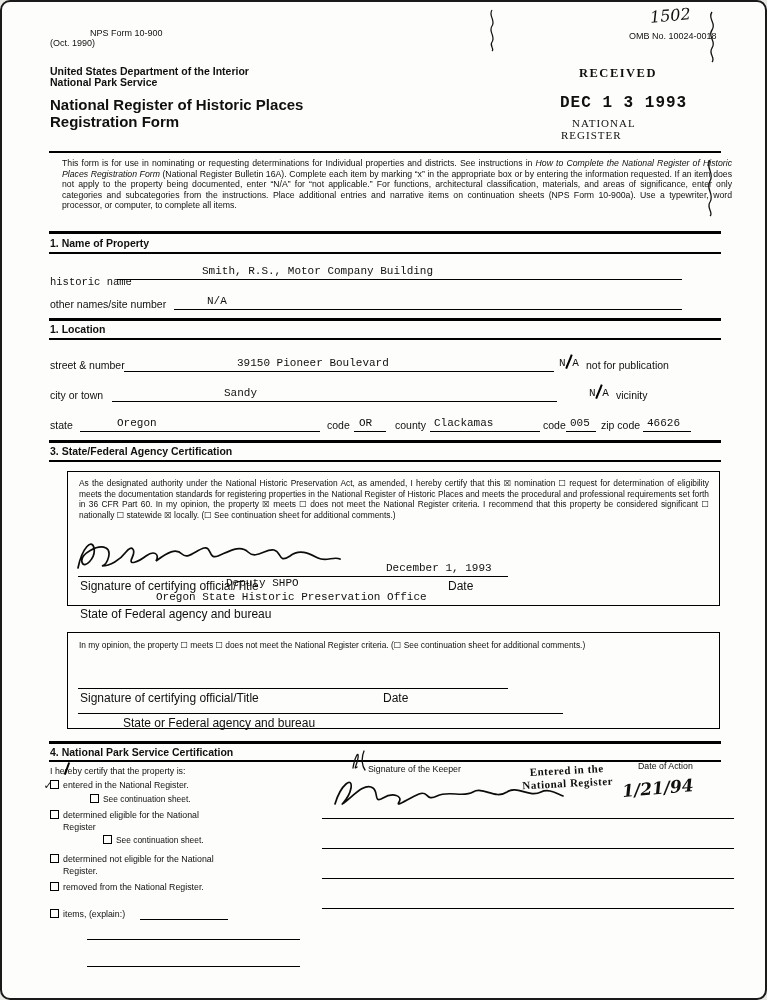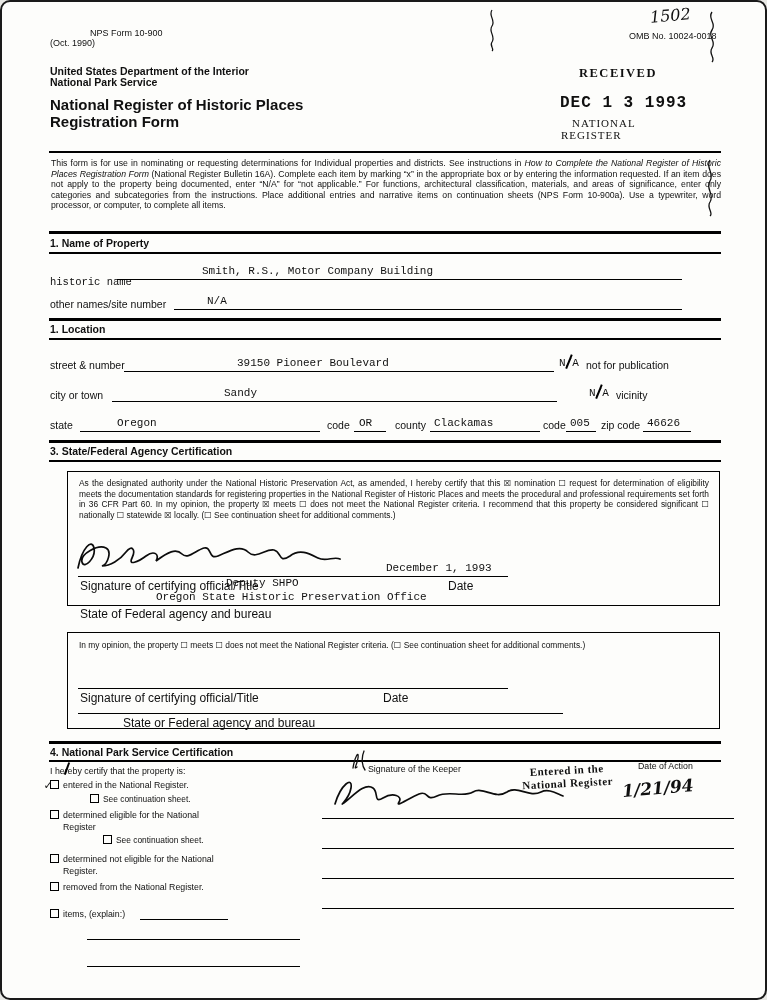--- a/index.html
+++ b/index.html
@@ -62,21 +62,21 @@
     <div>Registration Form</div>
   </div>
 
   <div class="abs stampserif bold" style="left:577px; top:64px; font-size:12.5px; letter-spacing:1.5px;">RECEIVED</div>
   <div class="abs bold" style="left:558px; top:92px; font-family:'Liberation Mono','DejaVu Sans Mono',monospace; font-size:16px; letter-spacing:1px;">DEC 1 3 1993</div>
   <div class="abs stampserif" style="left:570px; top:115px; font-size:11px; letter-spacing:1px;">NATIONAL</div>
   <div class="abs stampserif" style="left:559px; top:127px; font-size:11px; letter-spacing:1px;">REGISTER</div>
 
   <div class="rule" style="top:149px; height:2px;"></div>
 
-  <div class="abs intro" style="left:49px; top:156px; width:670px;">
+  <div class="abs intro" style="left:60px; top:156px; width:670px;">
     <span>This form is for use in nominating or requesting determinations for Individual properties and districts. See instructions in </span><i>How to Complete the National Register of Historic Places Registration Form</i><span> (National Register Bulletin 16A). Complete each item by marking “x” in the appropriate box or by entering the information requested. If an item does not apply to the property being documented, enter “N/A” for “not applicable.” For functions, architectural classification, materials, and areas of significance, enter only categories and subcategories from the instructions. Place additional entries and narrative items on continuation sheets (NPS Form 10-900a). Use a typewriter, word processor, or computer, to complete all items.</span>
   </div>
 
   <div class="rule" style="top:229px; height:3px;"></div>
   <div class="abs sechead" style="left:48px; top:235px;">1. Name of Property</div>
   <div class="rule" style="top:250px; height:2px;"></div>
 
   <div class="abs lab" style="left:48px; top:274px;font-family:Liberation Mono, monospace;">historic name</div>
   <div class="abs typed" style="left:200px; top:263px;">Smith, R.S., Motor Company Building</div>
   <div class="fline" style="left:115px; top:277px; width:565px;"></div>

